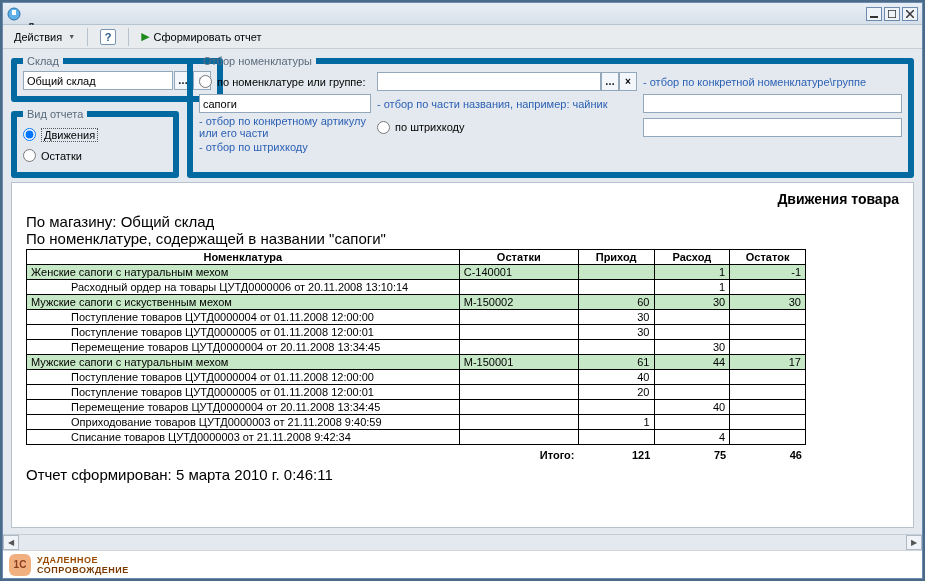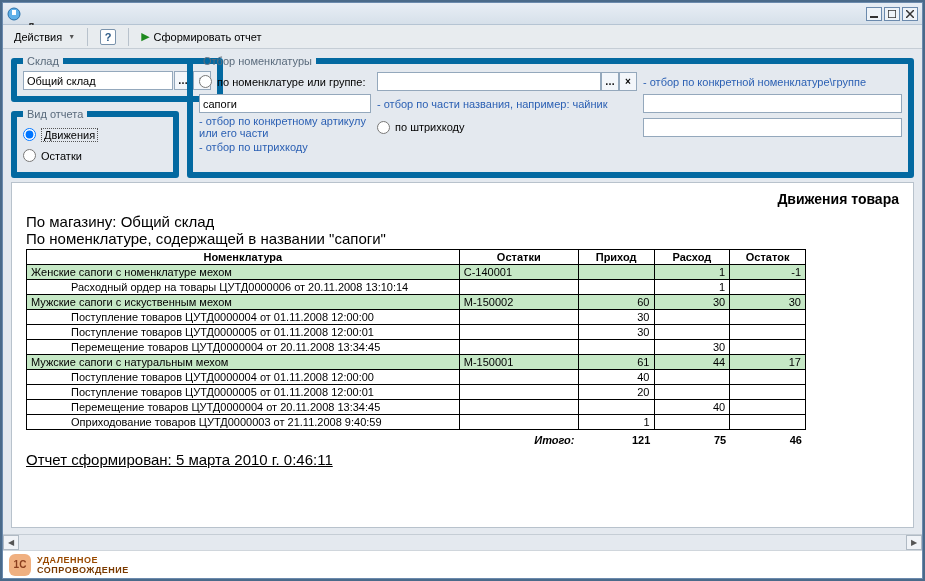--- a/index.html
+++ b/index.html
@@ -143,23 +143,23 @@
     height: 15px;
     vertical-align: middle;
   }
   table.rep th { font-weight:bold; text-align:center; background:#fff;}
   .col-nom { width: 400px; text-align:left;}
   .col-art { width: 110px; text-align:left;}
   .col-num { width: 70px; text-align:right;}
   .group-row td { background: #c6e8c6; font-weight:normal; }
   .indent { padding-left: 44px !important; text-align:left;}
   tr.total td { border:none; font-weight:bold; text-align:right; padding-top:2px;}
-  tr.total td.lbl { text-align:right;font-style:italic; }
-
-  .report-ts { margin-top: 4px; text-decoration: underline; }
+  tr.total td.lbl { text-align:right; }
+
+  .report-ts { margin-top: 4px; }
 
   
   .hscroll {
     height:16px;
     background:#e4e9ef;
     border-top:1px solid #c5cdd5;
     position:relative;
   }
   .hscroll .arrow {
     position:absolute; top:0; width:16px; height:15px;
@@ -303,21 +303,21 @@
             <tr>
               <th class="col-nom">Номенклатура</th>
               <th class="col-art">Остатки</th>
               <th class="col-num">Приход</th>
               <th class="col-num">Расход</th>
               <th class="col-num">Остаток</th>
             </tr>
           </thead>
           <tbody id="report-body">
               <tr class="group-row">
-                <td class="col-nom">Женские сапоги с номенклатуре мехом</td>
+                <td class="col-nom">Женские сапоги с натуральным мехом</td>
                 <td class="col-art">С-140001</td>
                 <td class="col-num"></td>
                 <td class="col-num">1</td>
                 <td class="col-num">-1</td>
               </tr>
               <tr>
                 <td class="col-nom indent">Расходный ордер на товары ЦУТД0000006 от 20.11.2008 13:10:14</td>
                 <td class="col-art"></td>
                 <td class="col-num"></td>
                 <td class="col-num">1</td>
@@ -377,20 +377,27 @@
                 <td class="col-art"></td>
                 <td class="col-num"></td>
                 <td class="col-num">40</td>
                 <td class="col-num"></td>
               </tr>
               <tr>
                 <td class="col-nom indent">Оприходование товаров ЦУТД0000003 от 21.11.2008 9:40:59</td>
                 <td class="col-art"></td>
                 <td class="col-num">1</td>
                 <td class="col-num"></td>
+                <td class="col-num"></td>
+              </tr>
+              <tr>
+                <td class="col-nom indent">Списание товаров ЦУТД0000003 от 21.11.2008 9:42:34</td>
+                <td class="col-art"></td>
+                <td class="col-num"></td>
+                <td class="col-num">4</td>
                 <td class="col-num"></td>
               </tr>
             </tbody>
         </table>
 
         <table class="rep" style="border:none;">
           <tbody>
               <tr class="total">
             <td class="lbl" style="width:510px;">Итого:</td>
             <td style="width:70px;">121</td>

